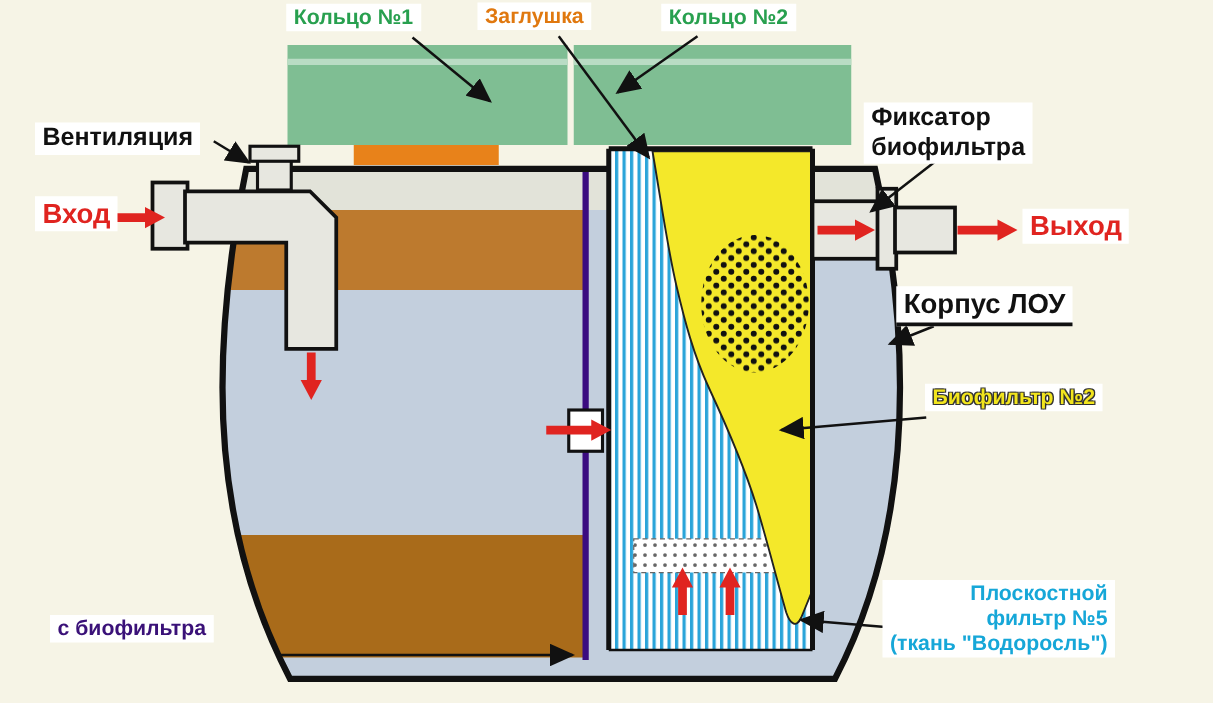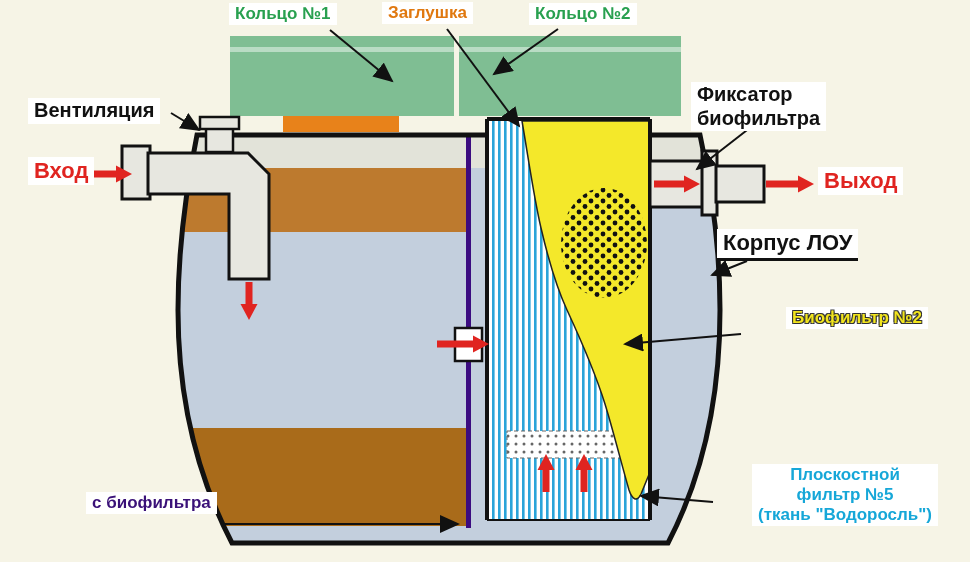--- a/index.html
+++ b/index.html
@@ -3,26 +3,26 @@
 <meta charset="utf-8">
 <style>
   html,body{margin:0;padding:0;background:#f6f4e6;}
   .stage{position:relative;width:970px;height:562px;background:#f6f4e6;overflow:hidden;
          font-family:"Liberation Sans",sans-serif;}
   svg{position:absolute;left:0;top:0;}
   .lbl{position:absolute;font-weight:700;font-size:20px;line-height:1.18;
        background:#ffffff;padding:1px 6px;white-space:nowrap;}
   .sz22{font-size:22px;}
   .sz21{font-size:17px;}
-  .center{text-align:center;margin-left:46px;}
+  .center{text-align:center;}
   .c-green{color:#28a04f;}
   .c-orange{color:#e0780f;}
   .c-red{color:#e02420;}
   .c-black{color:#111;}
-  .c-cyan{color:#16a7d8;}
+  .c-cyan{color:#16a7d8;text-align:right;}
   .c-purple{color:#3a1178;}
   .c-yellow{color:#f2e51e;
     text-shadow:-1px -1px 0 rgba(45,45,45,.95),1px -1px 0 rgba(45,45,45,.95),
                 -1px 1px 0 rgba(45,45,45,.95),1px 1px 0 rgba(45,45,45,.95);}
   .underline{border-bottom:3px solid #111;padding-bottom:2px;}
 </style>
 </head>
 <body>
 
 <div class="stage">

